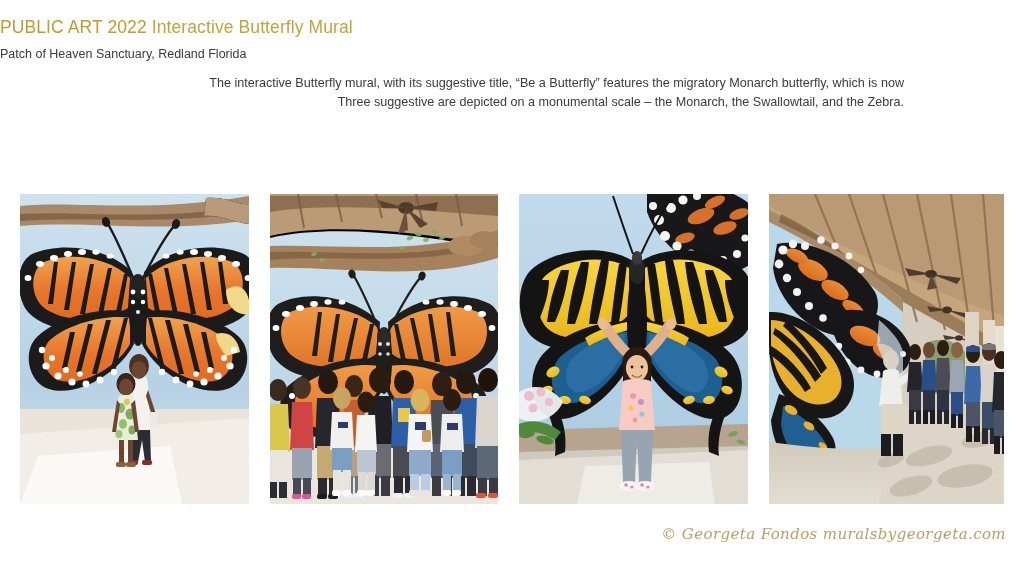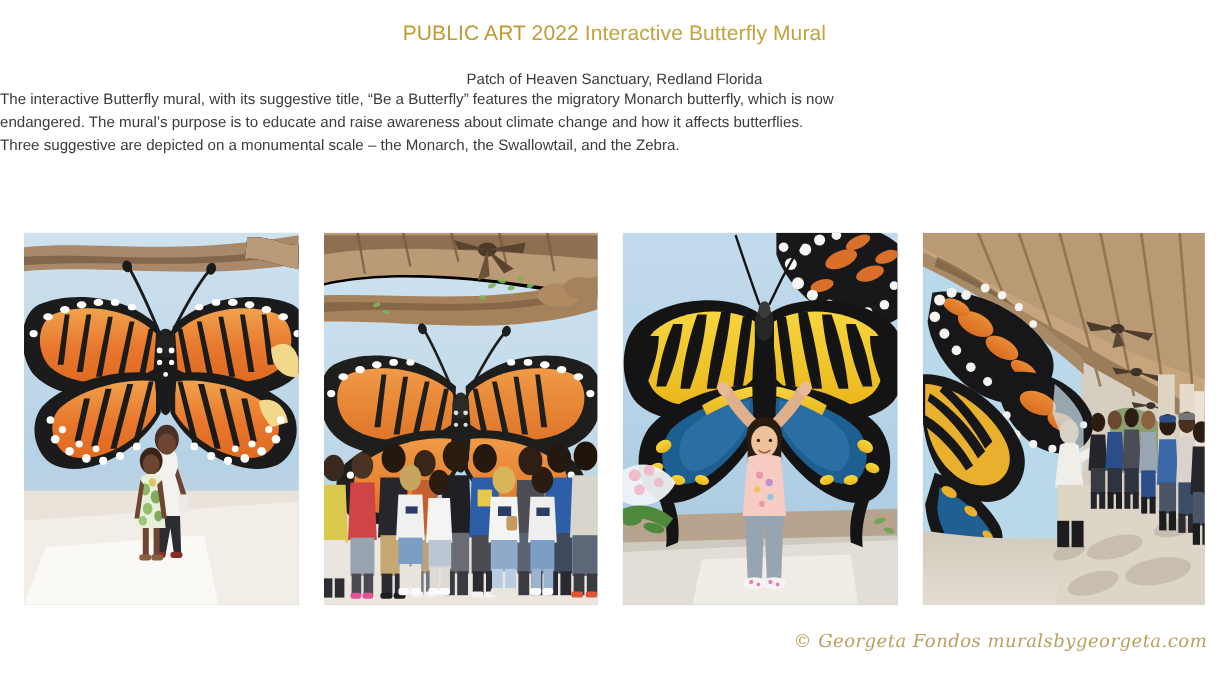--- a/index.html
+++ b/index.html
@@ -20,50 +20,49 @@
     inset: 0;
     background: #ffffff;
   }
 
   
   .header {
     position: absolute;
     top: 16px;
     left: 0;
     width: 1024px;
-    text-align: center;
   }
   .title-line {
     font-size: 17.5px;
     line-height: 22px;
     letter-spacing: 0.1px;
     white-space: nowrap;
   }
   .title-gold {
     color: #bf9b30;
     font-weight: 400;
   }
   .title-gold-2 {
     color: #c2a33c;
     font-weight: 400;
   }
   .subtitle {
     font-size: 12.5px;
     line-height: 18px;
     color: #3a3a3a;
-    margin-top: 19px;
+    margin-top: 7px;
   }
 
   
   .desc {
     position: absolute;
     top: 74px;
     left: 0;
     width: 904px;
-    text-align: left;
+    text-align: right;
     color: #3b3b3b;
     font-size: 12.6px;
     line-height: 19px;
   }
   .desc p {
     margin: 0;
     white-space: nowrap;
   }
 
   
@@ -106,21 +105,20 @@
 
 <div class="slide">
 
   <div class="header">
     <div class="title-line"><span class="title-gold">PUBLIC ART 2022</span><span class="title-gold-2"> Interactive Butterfly Mural</span></div>
     <div class="subtitle">Patch of Heaven Sanctuary, Redland Florida</div>
   </div>
 
   <div class="desc">
     <p>The interactive Butterfly mural, with its suggestive title, “Be a Butterfly” features the migratory Monarch butterfly, which is now</p>
-    <p>endangered. The mural’s purpose is to educate and raise awareness about climate change and how it affects butterflies.</p>
     <p>Three suggestive are depicted on a monumental scale – the Monarch, the Swallowtail, and the Zebra.</p>
   </div>
 
   <div class="photos">
 
     <div class="photo" id="photo-1">
       <svg viewBox="0 0 229 310" preserveAspectRatio="xMidYMid slice">
         <defs>
           <linearGradient id="p1sky" x1="0" y1="0" x2="0" y2="1">
             <stop offset="0%" stop-color="#cfe2ee"></stop>

